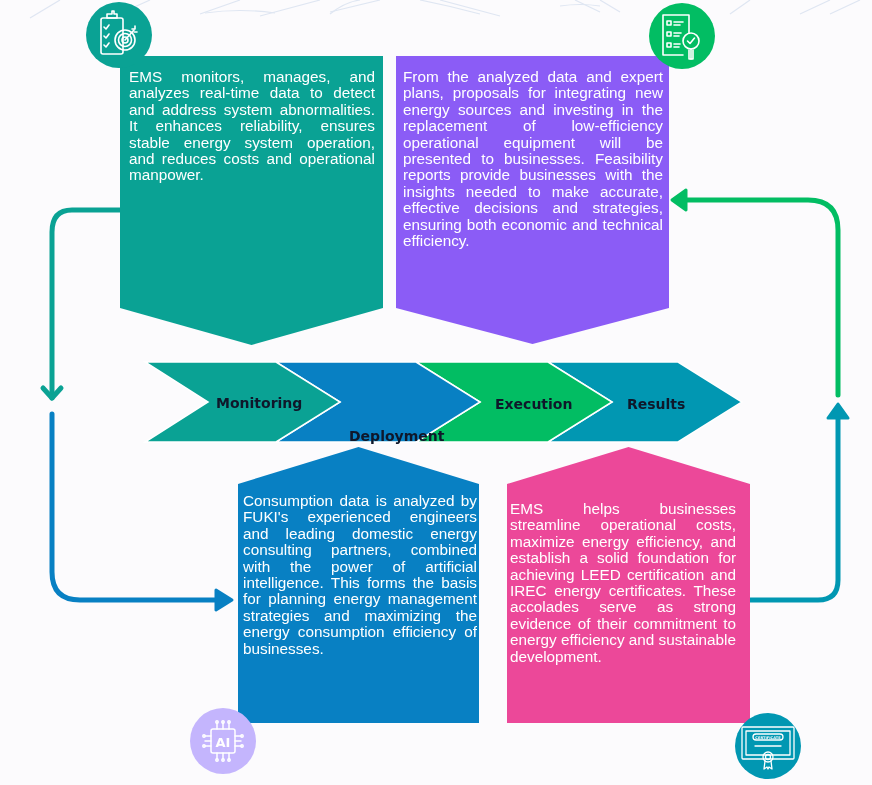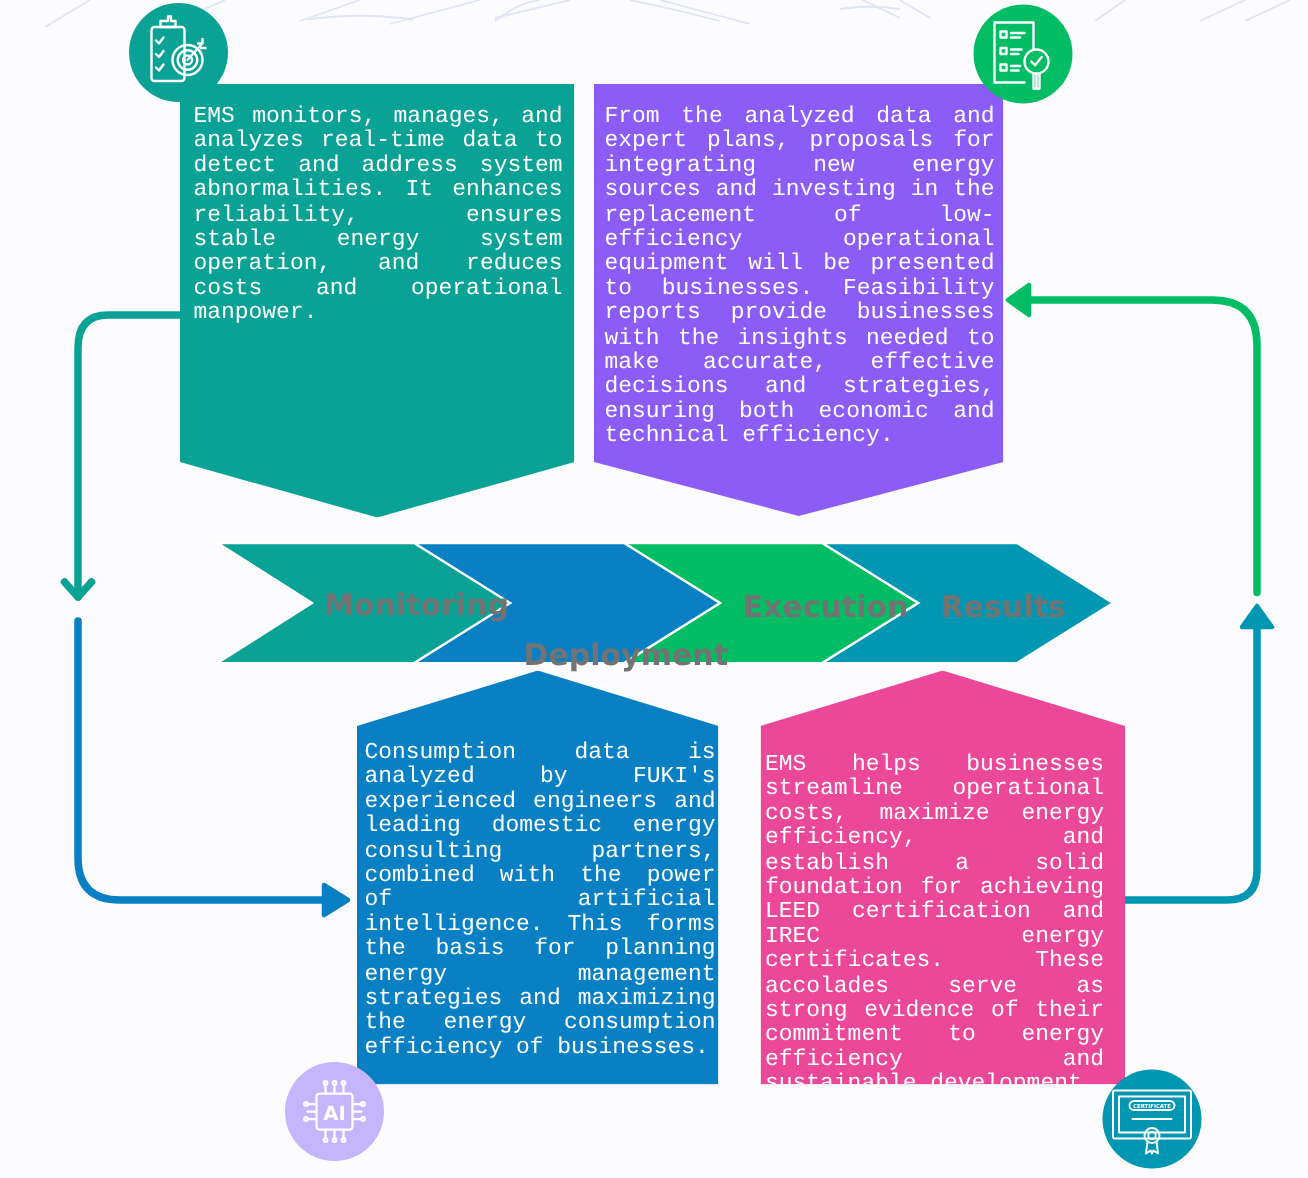--- a/index.html
+++ b/index.html
@@ -4,43 +4,43 @@
 <style>
   html, body { margin: 0; padding: 0; }
   body {
     width: 872px; height: 785px; position: relative; overflow: hidden;
     background: #fcfbfd;
     font-family: "Liberation Serif", serif;
   }
   #bg { position: absolute; left: 0; top: 0; }
   .box {
     position: absolute; color: #ffffff; box-sizing: border-box;
-    font-family: Liberation Mono, monospace; font-size: 15.3px; line-height: 16.4px;
+    font-family: Liberation Sans, sans-serif; font-size: 15.3px; line-height: 16.4px;
     text-align: justify;
   }
   .box p { margin: 0; }
   #box-monitoring { left: 120px; top: 56px; width: 263px; height: 289px;
     background: #0aa294;
     clip-path: polygon(0 0, 100% 0, 100% 87.2%, 50% 100%, 0 87.2%);
     padding: 13px 8px 0 9px; }
   #box-deployment { left: 396px; top: 56px; width: 273px; height: 288px;
     background: #8b5cf6;
     clip-path: polygon(0 0, 100% 0, 100% 87.5%, 50% 100%, 0 87.5%);
     padding: 13px 6px 0 7px; }
   #box-execution { left: 238px; top: 447px; width: 241px; height: 276px;
     background: #0880c3;
     clip-path: polygon(0 13.4%, 50% 0, 100% 13.4%, 100% 100%, 0 100%);
     padding: 46px 2px 0 5px; }
   #box-results { left: 507px; top: 447px; width: 243px; height: 276px;
     background: #ec4899;
     clip-path: polygon(0 13.4%, 50% 0, 100% 13.4%, 100% 100%, 0 100%);
     padding: 54px 14px 0 3px; }
   .stage-label {
-    position: absolute; color: #737373; font-family: "DejaVu Sans", sans-serif;
-    font-weight: bold; font-size: 20px; line-height: 20px; white-space: nowrap;
+    position: absolute; color: #0f172a; font-family: "DejaVu Sans", sans-serif;
+    font-weight: bold; font-size: 14px; line-height: 20px; white-space: nowrap;
   }
   .icon-circle { position: absolute; border-radius: 50%; }
 </style>
 </head>
 <body>
 
 <svg id="bg" width="872" height="785" viewBox="0 0 872 785">
   <g stroke="#dfe6f2" stroke-width="1.2" fill="none">
     <path d="M30 18 L60 0"></path>
       <path d="M110 18 L150 0"></path>

